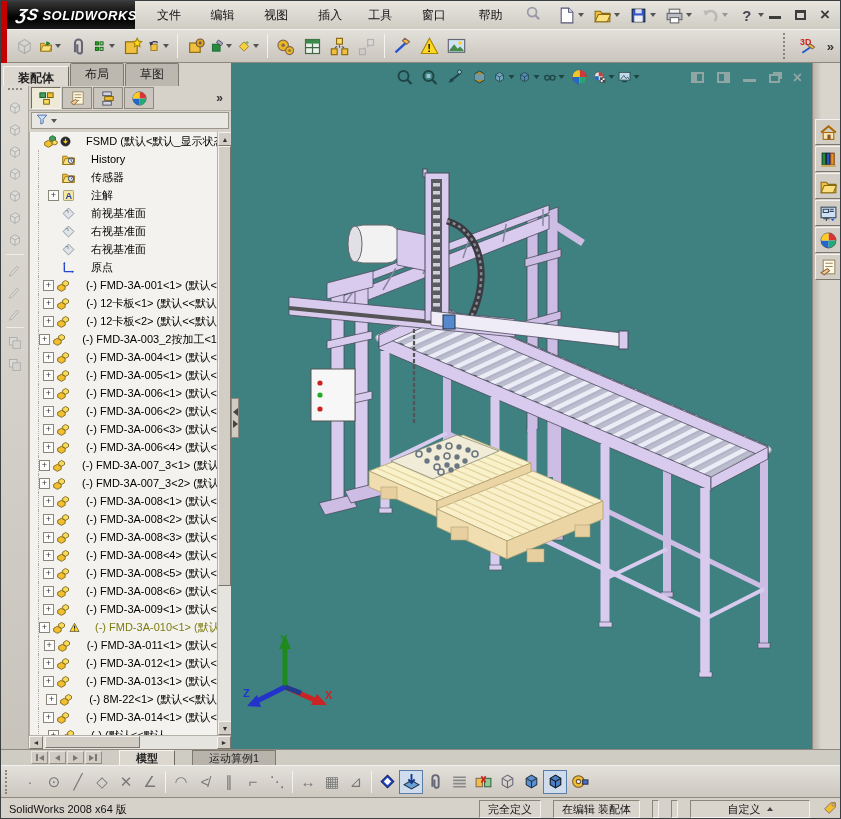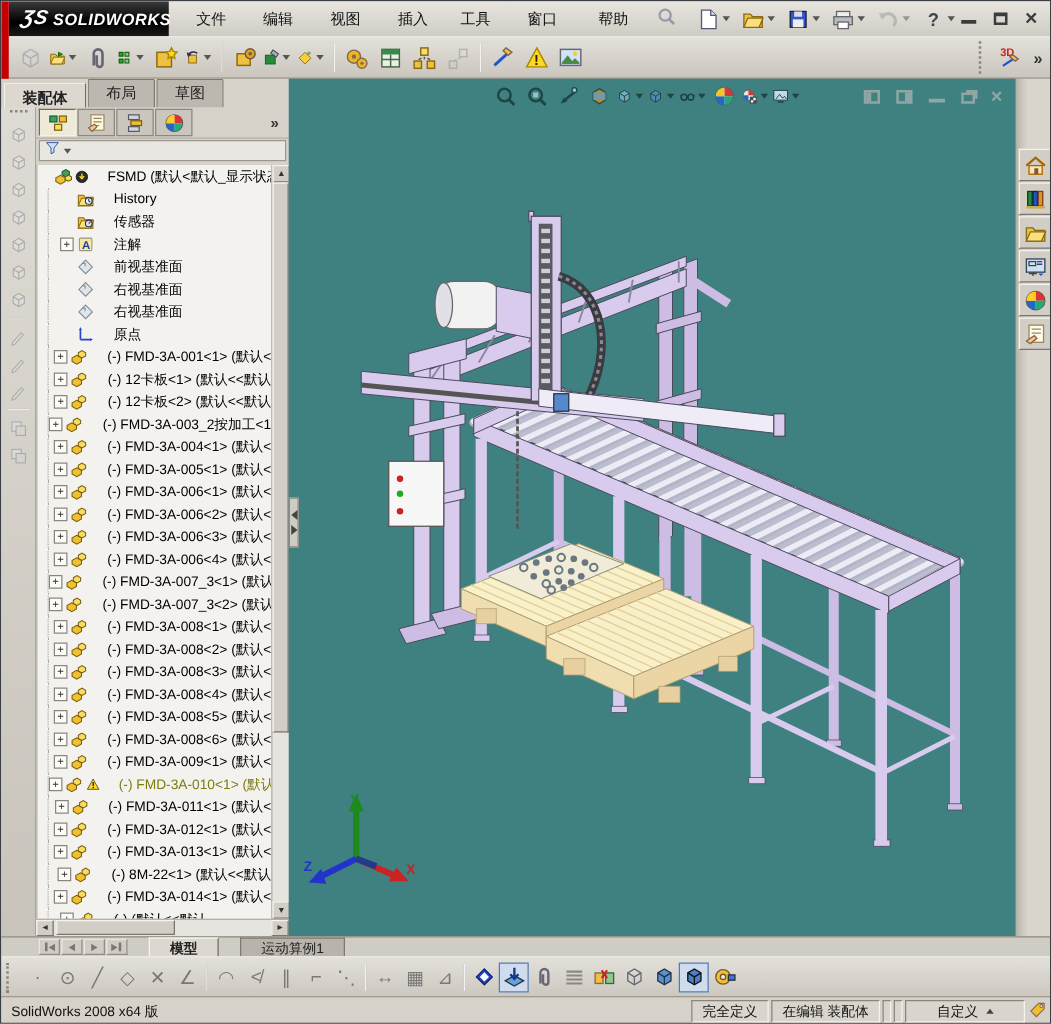--- a/index.html
+++ b/index.html
@@ -94,24 +94,24 @@
   .mtab.active{background:#dcd8d0;font-weight:bold;border-color:#f6f4f0 #6f6b61 #dcd8d0 #f6f4f0;}
   
   .snapbar{position:absolute;left:0;top:764px;width:841px;height:33px;background:linear-gradient(#e3e0da,#ccc8c0);border-top:1px solid #f2f0ec;border-bottom:1px solid #8d897f;display:flex;align-items:center;padding-left:4px;}
   .sgrip{width:5px;height:24px;border-left:2px dotted #8a867c;margin-right:8px;}
   .snapicn{width:24px;height:24px;display:flex;align-items:center;justify-content:center;color:#787878;font-size:15px;}
   .snapicn.pressed{border:1px solid #5a7da8;background:#cfdcee;}
   .ssep{width:1px;height:22px;background:#938f85;border-right:1px solid #f4f2ee;margin:0 3px;}
   
   .statusbar{position:absolute;left:0;top:797px;width:841px;height:22px;background:#d6d2ca;display:flex;align-items:center;font-size:11px;color:#111;}
   .stleft{padding-left:8px;}
-  .stcells{margin-left:auto;display:flex;align-items:center;height:18px;gap:2px;padding-right:4px;}
+  .stcells{margin-left:auto;display:flex;align-items:center;height:18px;gap:12px;padding-right:4px;}
   .stcell{height:18px;display:flex;align-items:center;justify-content:center;border:1px solid;border-color:#8a867c #f4f2ee #f4f2ee #8a867c;padding:0 8px;background:#d9d5cd;}
   .stcell.thin{width:7px;padding:0;}
-  .stcell.custom{width:96px;gap:6px;}
+  .stcell.custom{width:120px;gap:6px;}
   .upar{width:0;height:0;border-left:3.5px solid transparent;border-right:3.5px solid transparent;border-bottom:4px solid #444;}
 </style>
 </head>
 <body>
 
 <div class="window">
 
   <div class="redstrip"></div>
 
   <div class="titlebar">

